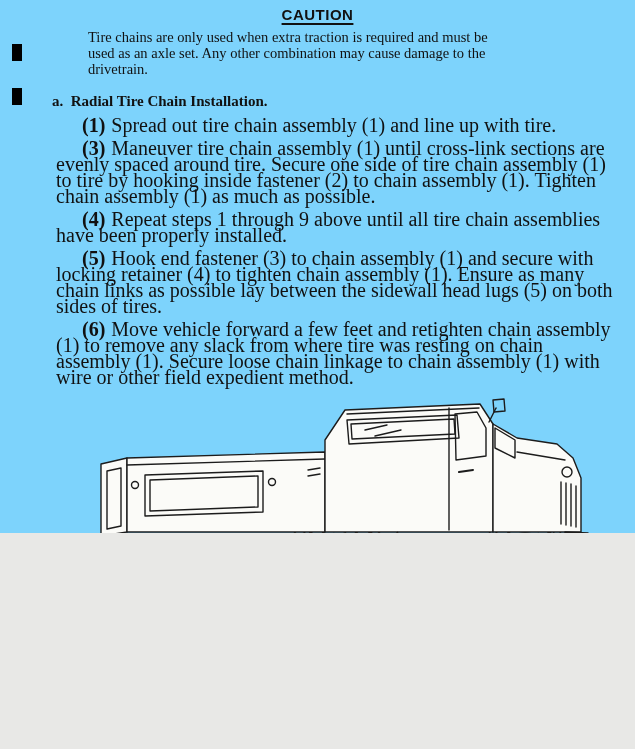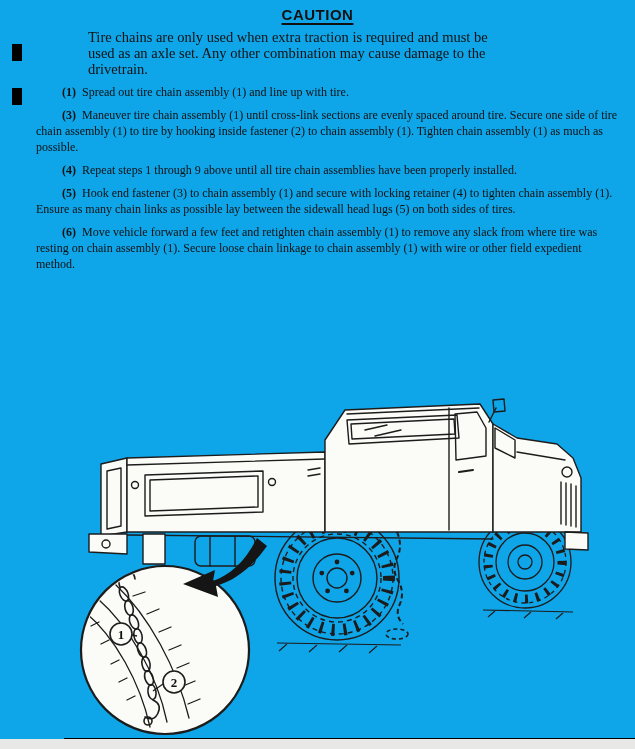--- a/index.html
+++ b/index.html
@@ -1,19 +1,19 @@
 <!DOCTYPE html>
 <html><head>
 <meta charset="utf-8">
 <style>
   html,body{margin:0;padding:0;background:#e8e8e6;}
   .page{
     position:relative;
-    width:635px;height:739px;
-    background:#0ea5e9;
+    width:635px;height:533px;
+    background:#7dd3fc;
     font-family:"Liberation Serif", serif;
     color:#111;
     overflow:hidden;
     margin:0 auto;
   }
   .caution-title{
     text-align:center;
     font-family:"Liberation Sans", sans-serif;
     font-weight:bold;
     font-size:15px;
@@ -30,22 +30,22 @@
     text-align:left;
   }
   .section-heading{
     margin:16px 0 0 52px;
     font-size:15px;
     font-weight:bold;
     white-space:pre-wrap;
   }
   .steps{margin:0;}
   .step{
-    margin:7px 16px 0 36px;
-    font-size:12px;
+    margin:7px 16px 0 56px;
+    font-size:20px;
     line-height:16px;
     text-indent:26px;
   }
   .step-num{font-weight:bold;margin-right:6px;}
   .change-mark{
     position:absolute;left:12px;width:10px;height:17px;background:#000;
   }
   .change-mark.m1{top:44px;}
   .change-mark.m2{top:88px;}
   .figure{
@@ -60,20 +60,21 @@
 
 <div class="page">
 
   <div class="change-mark m1"></div>
   <div class="change-mark m2"></div>
 
   <div class="caution-title">CAUTION</div>
 
   <p class="caution-text">Tire chains are only used when extra traction is required and must be used as an axle set. Any other combination may cause damage to the drivetrain.</p>
 
+  <div class="section-heading">a.  Radial Tire Chain Installation.</div>
 
   <div class="steps">
     <p class="step"><span class="step-num">(1)</span><span>Spread out tire chain assembly (1) and line up with tire.</span></p>
     <p class="step"><span class="step-num">(3)</span><span>Maneuver tire chain assembly (1) until cross-link sections are evenly spaced around tire. Secure one side of tire chain assembly (1) to tire by hooking inside fastener (2) to chain assembly (1). Tighten chain assembly (1) as much as possible.</span></p>
     <p class="step"><span class="step-num">(4)</span><span>Repeat steps 1 through 9 above until all tire chain assemblies have been properly installed.</span></p>
     <p class="step"><span class="step-num">(5)</span><span>Hook end fastener (3) to chain assembly (1) and secure with locking retainer (4) to tighten chain assembly (1). Ensure as many chain links as possible lay between the sidewall head lugs (5) on both sides of tires.</span></p>
     <p class="step"><span class="step-num">(6)</span><span>Move vehicle forward a few feet and retighten chain assembly (1) to remove any slack from where tire was resting on chain assembly (1). Secure loose chain linkage to chain assembly (1) with wire or other field expedient method.</span></p>
   </div>
 
   <div class="figure">

